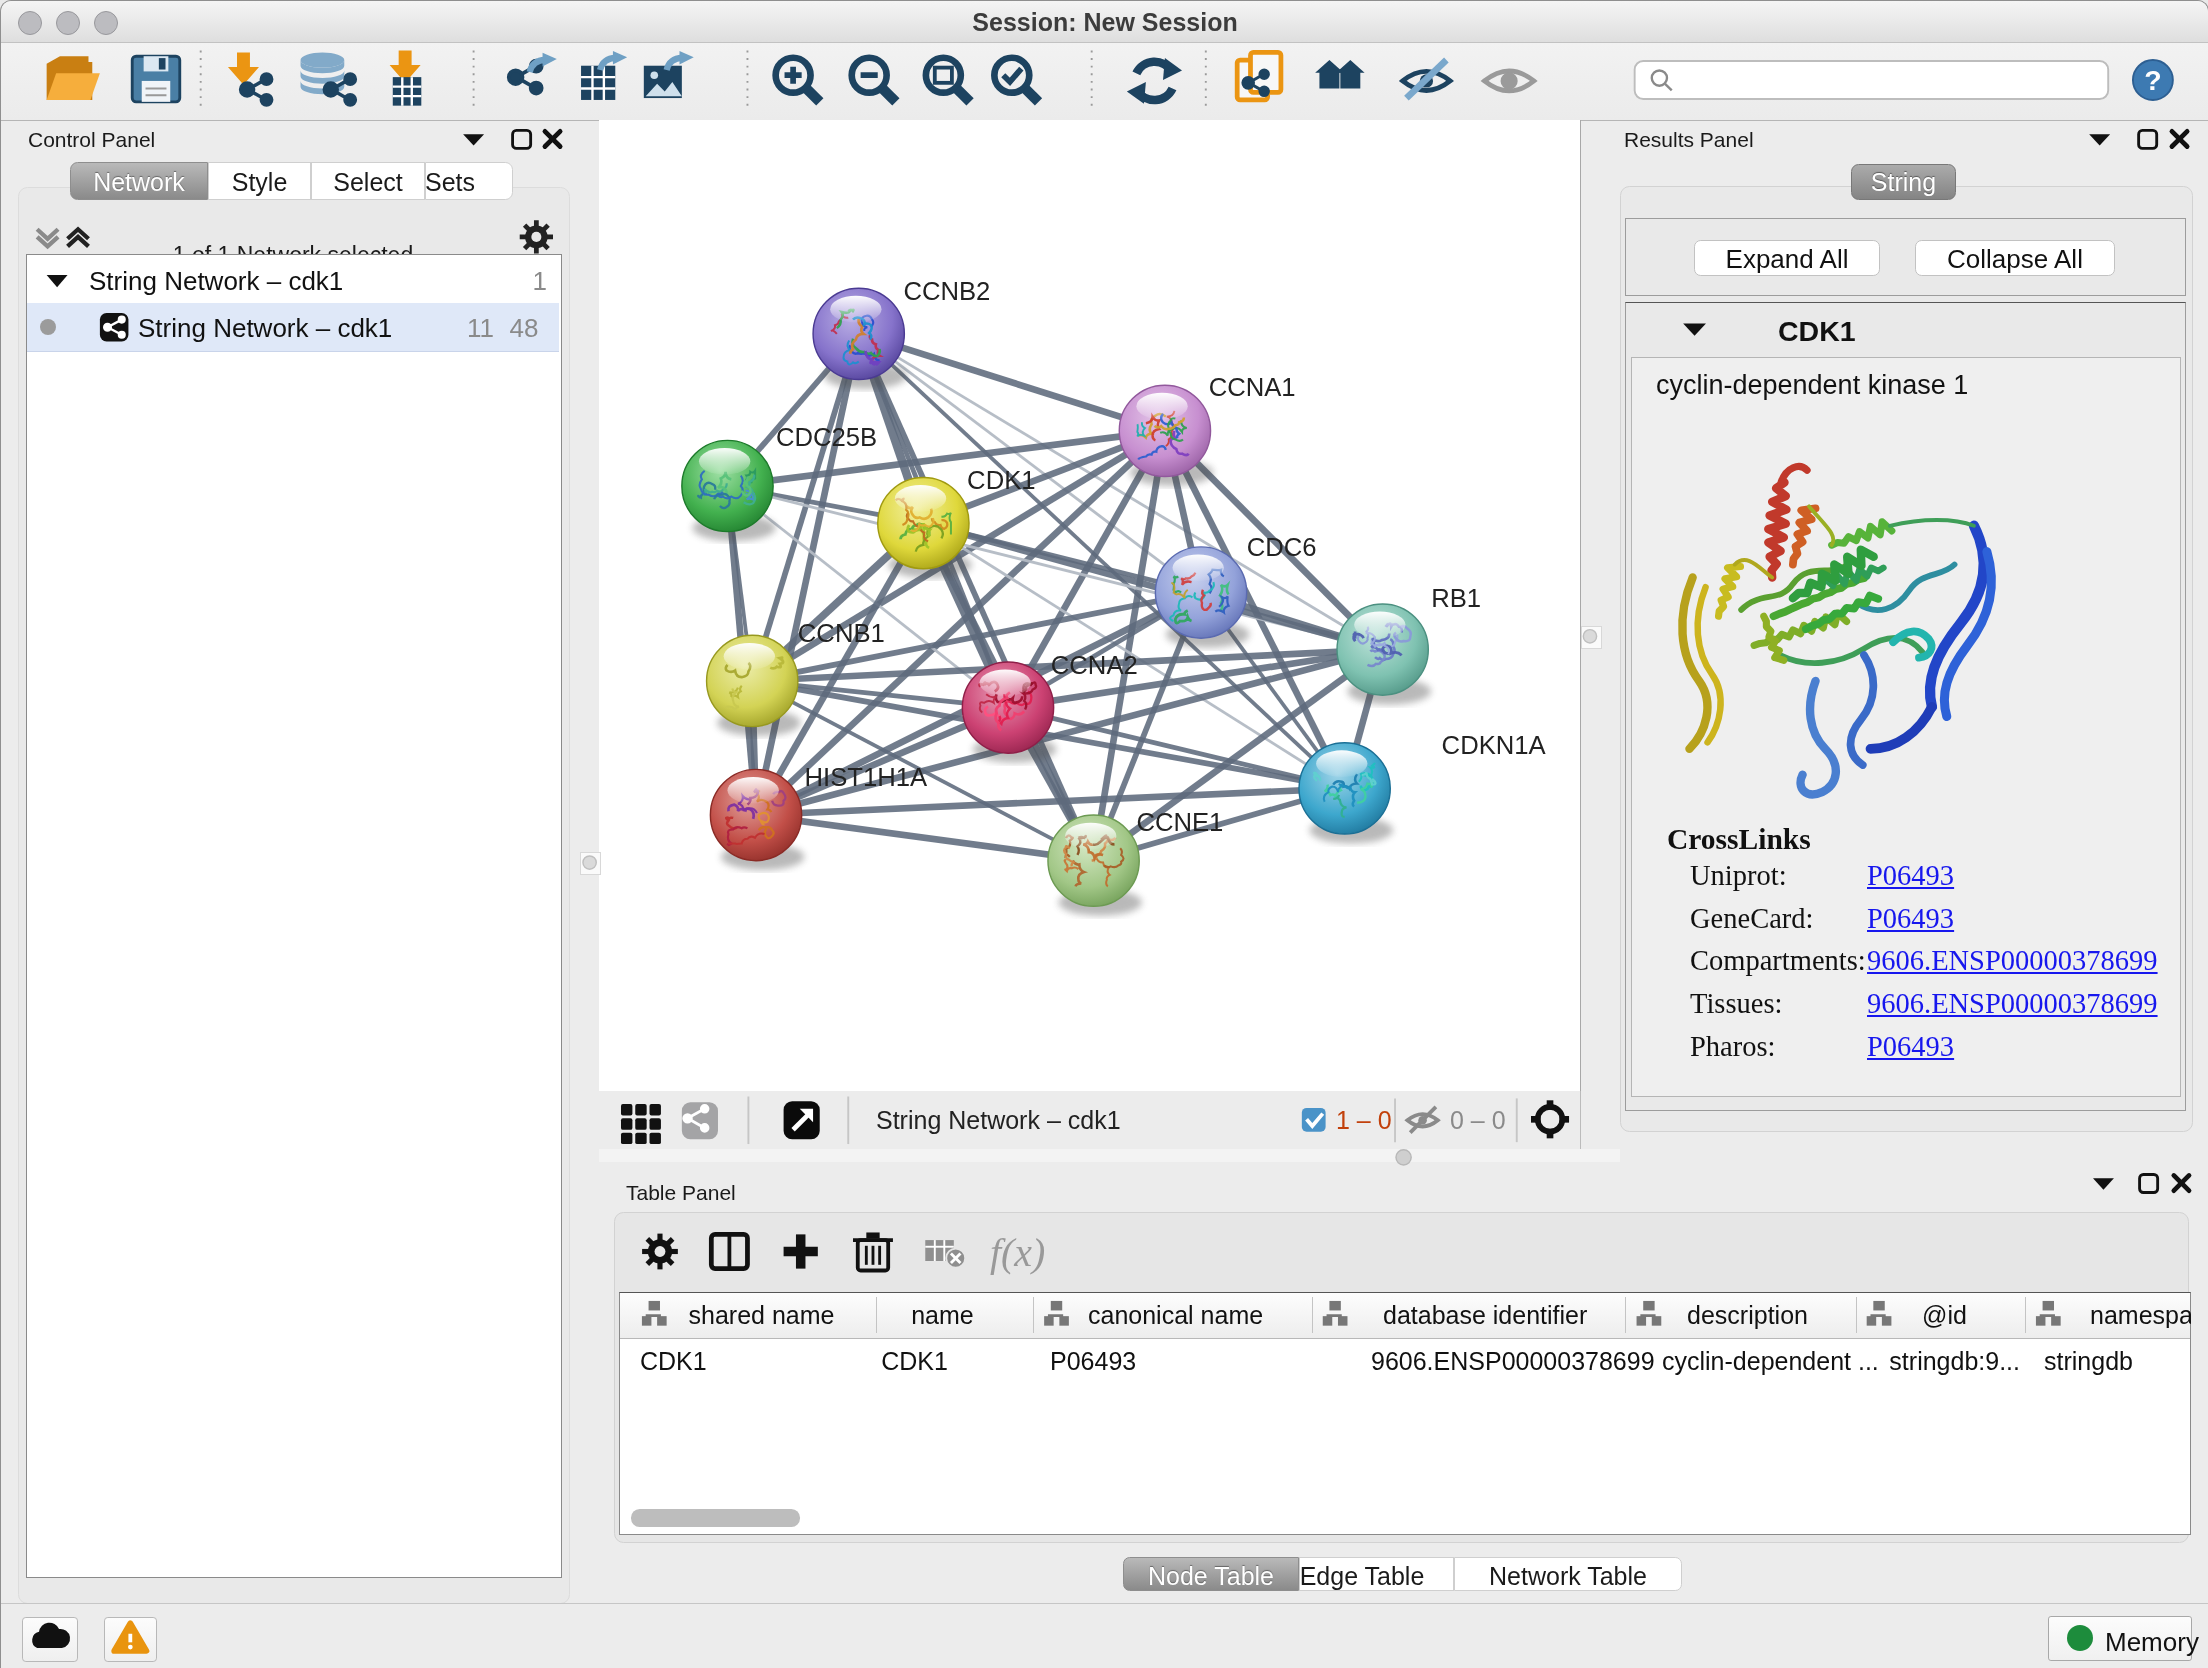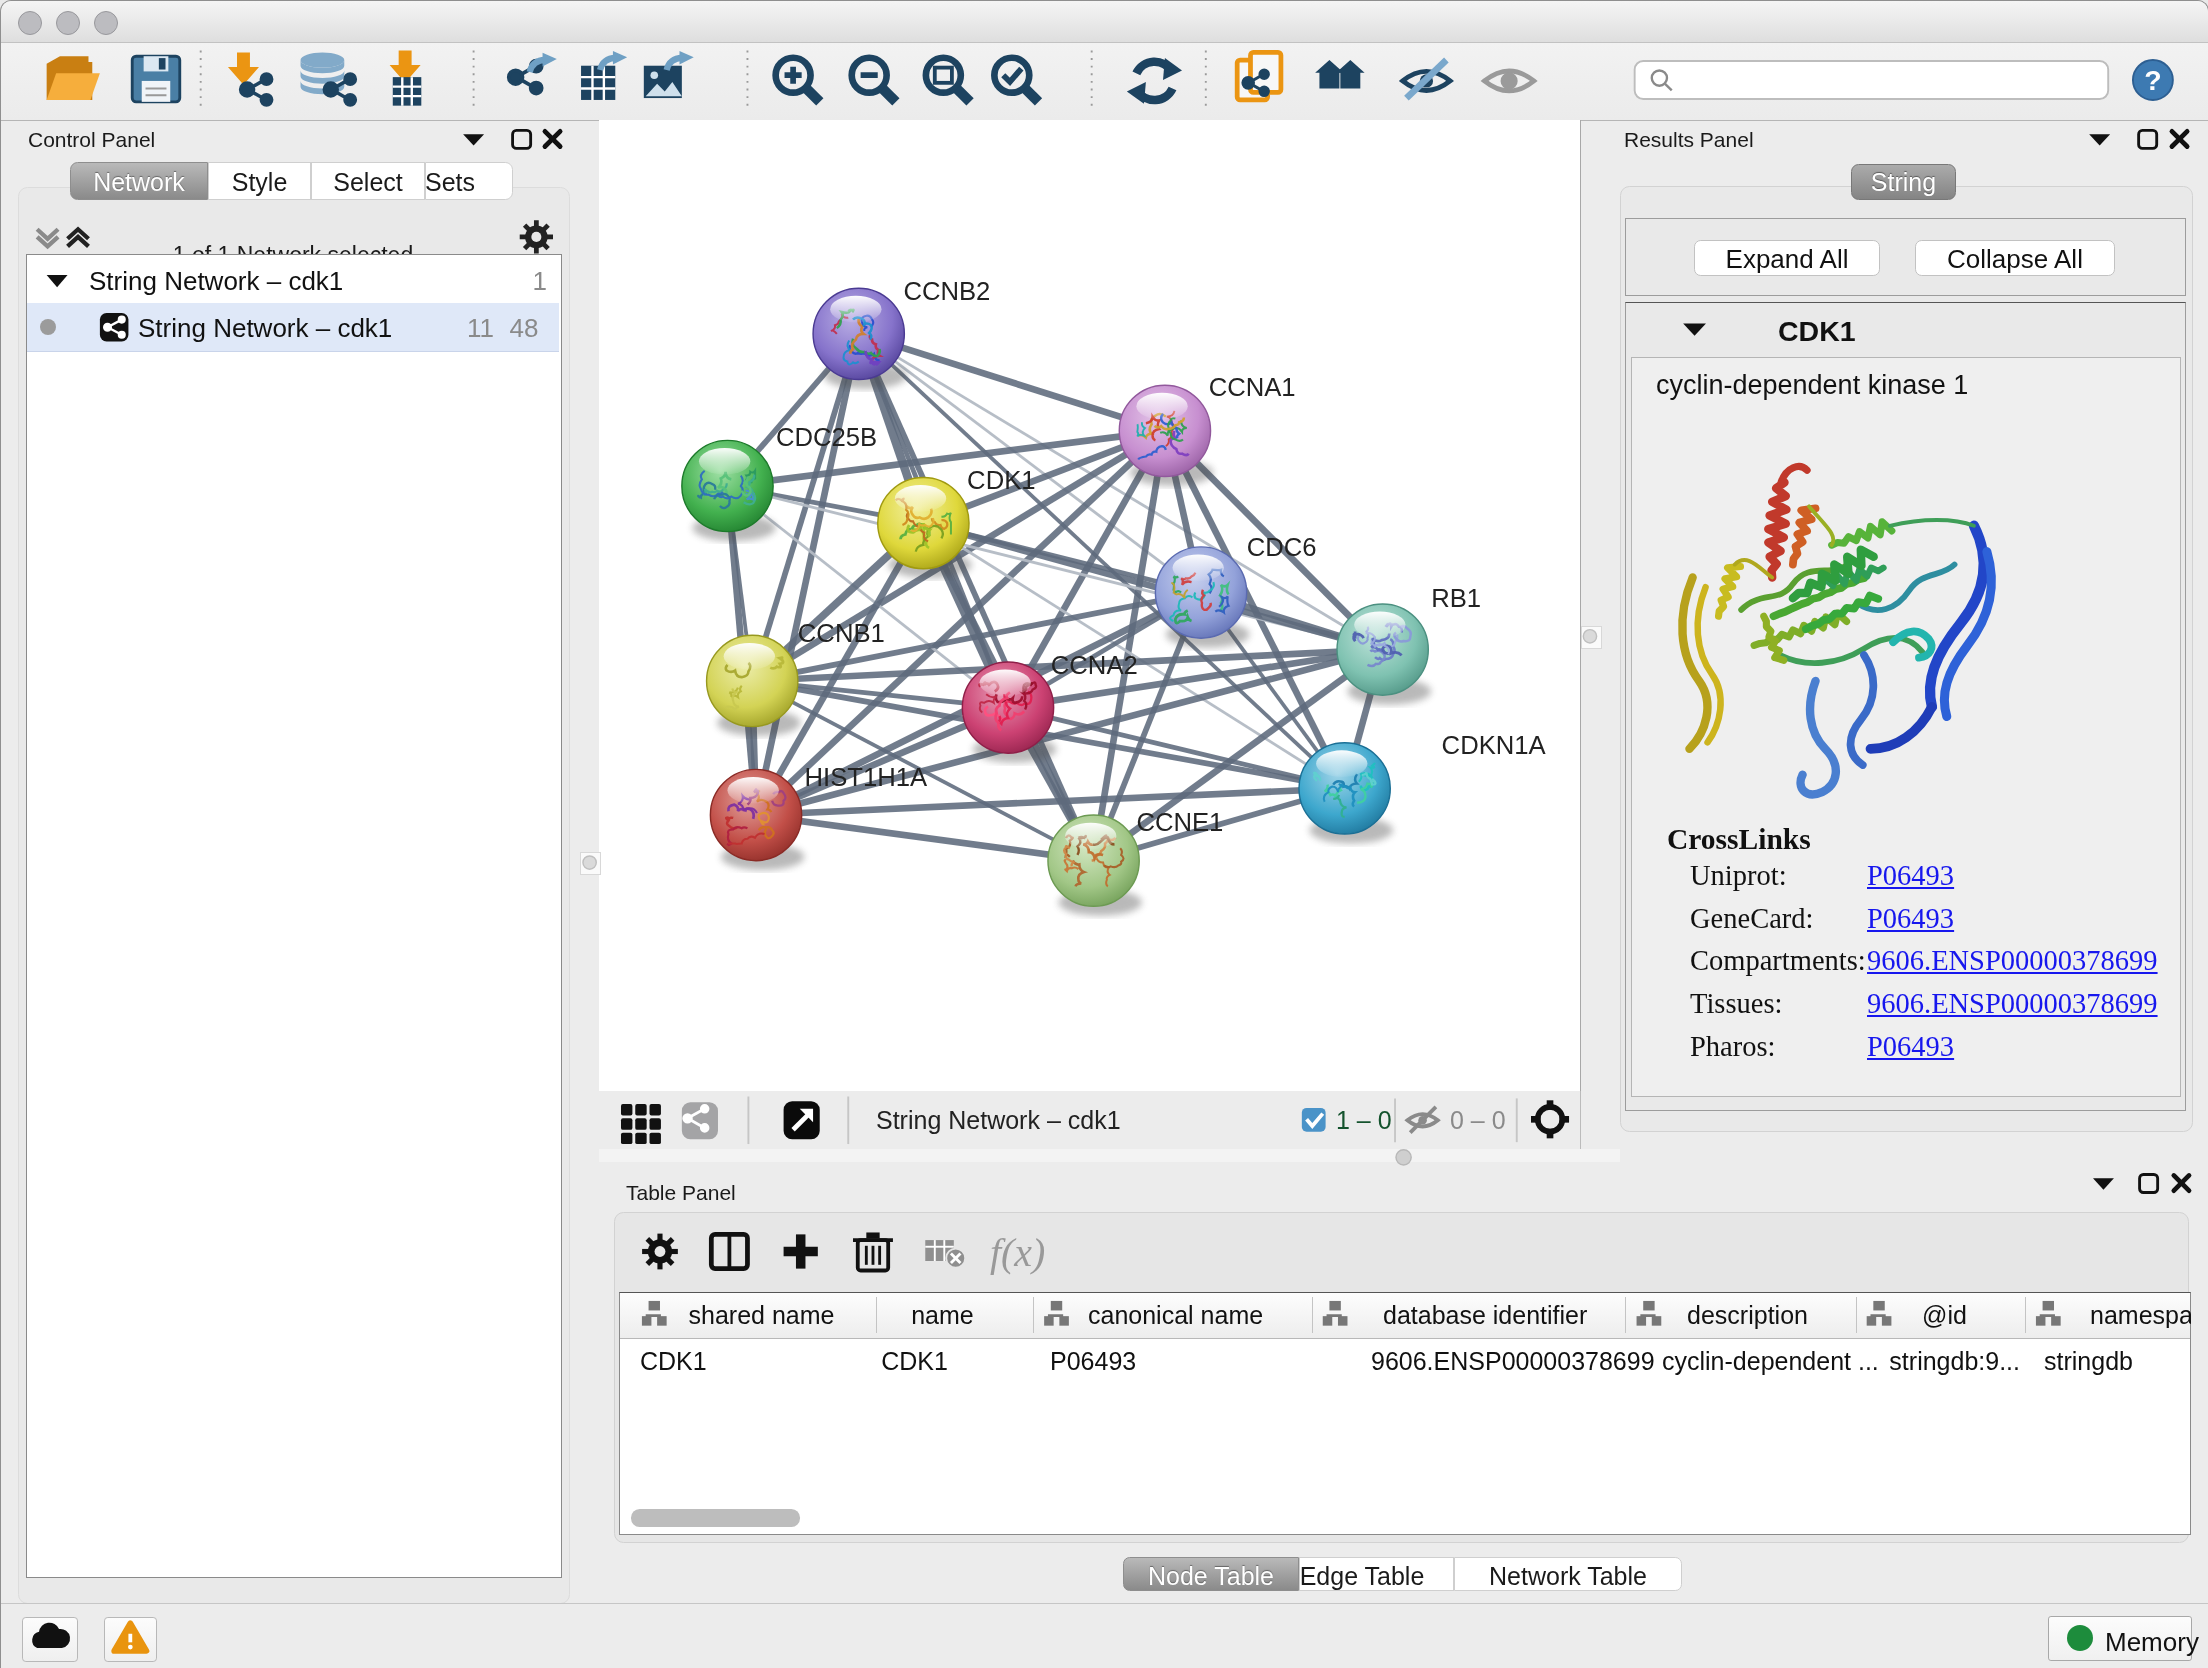--- a/index.html
+++ b/index.html
@@ -1,25 +1,26 @@
 <!DOCTYPE html>
 <html style="font-size:15px"><head><meta charset="utf-8"><style>
 html,body{margin:0;padding:0;}
 body{width:2208px;height:1668px;overflow:hidden;background:#e9e9e9;font-family:"Liberation Sans", sans-serif;}
 </style></head><body>
 <div style="position:absolute;left:0;top:0;width:2207px;height:1667px;border:1px solid #8f8f8f;border-bottom:none;border-radius:11.4px 11.4px 0 0;overflow:hidden;background:#ececec;">
 <div style="position:absolute;left:0;top:0;width:100%;height:41px;background:linear-gradient(#f5f5f5,#dedede);border-bottom:1px solid #c2c2c2;"></div>
 <div style="position:absolute;left:17px;top:9.5px;width:22px;height:22px;border-radius:50%;background:#bcbcc0;border:1px solid #98989c;"></div>
 <div style="position:absolute;left:55px;top:9.5px;width:22px;height:22px;border-radius:50%;background:#bcbcc0;border:1px solid #98989c;"></div>
 <div style="position:absolute;left:93px;top:9.5px;width:22px;height:22px;border-radius:50%;background:#bcbcc0;border:1px solid #98989c;"></div>
+<div style="position:absolute;left:0px;top:8.6px;font-size:25px;color:#3c3c3c;font-weight:bold;font-family:'Liberation Sans',sans-serif;white-space:nowrap;line-height:1;width:2208px;text-align:center;">Session: New Session</div>
 <div style="position:absolute;left:0;top:42px;width:100%;height:77px;background:linear-gradient(#f2f2f2,#ebebeb);border-bottom:1px solid #b5b5b5;"></div>
 <div style="position:absolute;left:598px;top:119px;width:981px;height:971px;background:#ffffff;border-right:1px solid #a8a8a8;border-bottom:1px solid #c6c6c6;"></div>
 <div style="position:absolute;left:598px;top:1090px;width:981px;height:58px;background:#ececec;border-right:1px solid #bbb;"></div>
 <div style="position:absolute;left:875px;top:1107px;font-size:25px;color:#222;font-weight:normal;font-family:'Liberation Sans',sans-serif;white-space:nowrap;line-height:1;">String Network – cdk1</div>
-<div style="position:absolute;left:1335px;top:1107px;font-size:25px;color:#14532d;font-weight:normal;font-family:'Liberation Sans',sans-serif;white-space:nowrap;line-height:1;">1 – 0</div>
+<div style="position:absolute;left:1335px;top:1107px;font-size:25px;color:#c2410c;font-weight:normal;font-family:'Liberation Sans',sans-serif;white-space:nowrap;line-height:1;">1 – 0</div>
 <div style="position:absolute;left:1449px;top:1107px;font-size:25px;color:#8a8a8a;font-weight:normal;font-family:'Liberation Sans',sans-serif;white-space:nowrap;line-height:1;">0 – 0</div>
 <div style="position:absolute;left:598px;top:1148px;width:1021px;height:13.3px;background:#f3f3f3;"></div>
 <div style="position:absolute;left:1580px;top:625px;width:19px;height:21px;background:#fafafa;border:1px solid #d8d8d8;"></div>
 <div style="position:absolute;left:579px;top:851px;width:19px;height:21px;background:#fafafa;border:1px solid #d8d8d8;"></div>
 <div style="position:absolute;left:27px;top:128px;font-size:21px;color:#1a1a1a;font-weight:normal;font-family:'Liberation Sans',sans-serif;white-space:nowrap;line-height:1;">Control Panel</div>
 <div style="position:absolute;left:17px;top:186px;width:550px;height:1415px;background:#e9e9e9;border:1px solid #dcdcdc;border-radius:9.5px;"></div>
 <div style="position:absolute;left:69px;top:161px;width:138px;height:38px;background:linear-gradient(#b9b9b9,#8a8a8a);border:1px solid #8e8e8e;border-radius:7.6px 0 0 7.6px;box-sizing:border-box;"></div>
     <div style="position:absolute;left:69px;top:169px;font-size:25px;color:#ffffff;font-weight:normal;font-family:'Liberation Sans',sans-serif;white-space:nowrap;line-height:1;width:138px;text-align:center;text-shadow:0 -1px 1px #666;">Network</div>
 <div style="position:absolute;left:207px;top:161px;width:103px;height:38px;background:#ffffff;border:1px solid #cfcfcf;border-radius:0;box-sizing:border-box;"></div>
     <div style="position:absolute;left:207px;top:169px;font-size:25px;color:#1a1a1a;font-weight:normal;font-family:'Liberation Sans',sans-serif;white-space:nowrap;line-height:1;width:103px;text-align:center;">Style</div>

